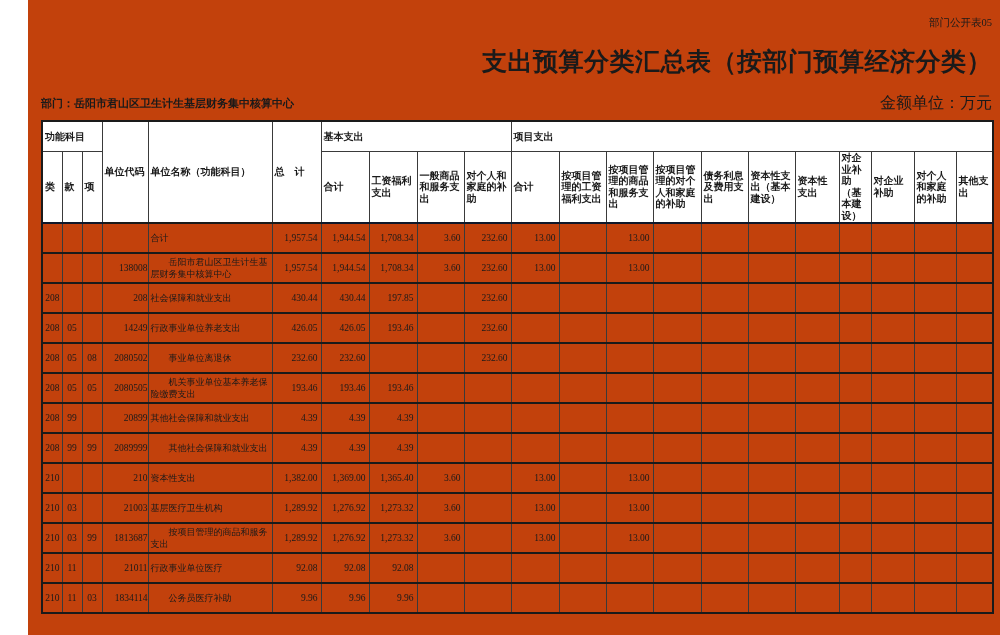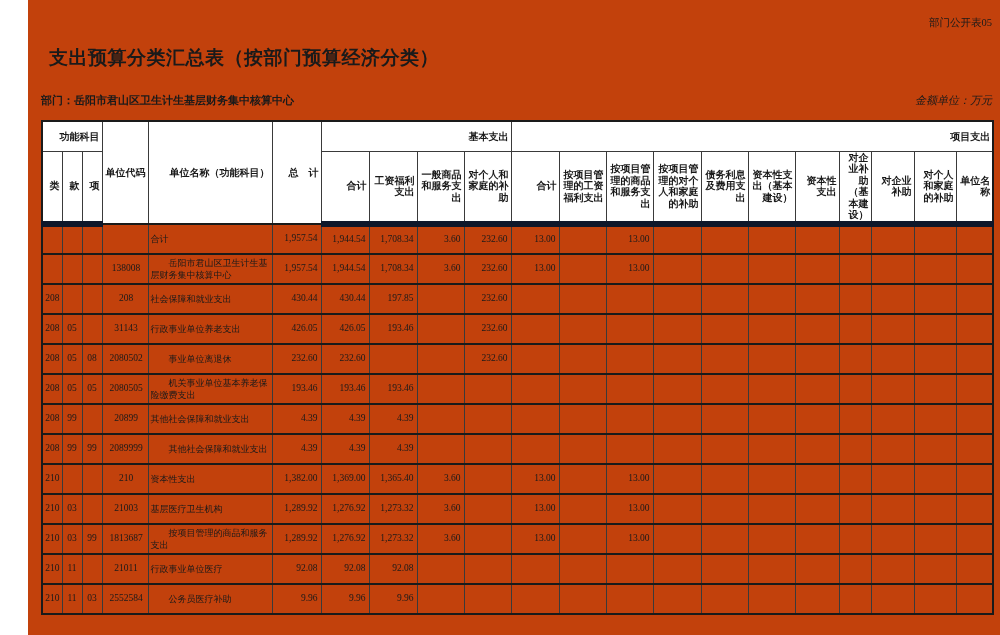--- a/index.html
+++ b/index.html
@@ -3,50 +3,50 @@
 <meta charset="utf-8">
 <style>
   html,body { margin:0; padding:0; background:#ffffff; }
   .page {
     position:relative; width:1000px; height:635px; background:#c2410c;
     font-family:"Liberation Serif","DejaVu Serif",serif; color:#1a1a1a; overflow:hidden;margin-left:28px;
   }
   .sheet { position:absolute; left:13px; top:0; width:951px; height:635px; }
   .doc-label { position:absolute; top:16px; right:0; font-size:10.5px; }
   .title {
-    position:absolute; top:45px; left:8px; width:100%; text-align:left;
-    font-size:19px; font-weight:bold; letter-spacing:0.5px; white-space:nowrap;
+    position:absolute; top:45px; left:0; width:100%; text-align:right;
+    font-size:25px; font-weight:bold; letter-spacing:0.5px; white-space:nowrap;
   }
   .meta { position:absolute; top:93px; left:0; width:100%; display:flex; justify-content:space-between; align-items:center; }
   .dept { font-weight:bold; font-size:11px; }
-  .unit { font-size:11px;font-style:italic; }
+  .unit { font-size:16px; }
 
   table.budget {
     position:absolute; top:120px; left:0; width:951px;
     border-collapse:collapse; table-layout:fixed;
     border:2px solid #1a1a1a;
   }
   .budget th, .budget td {
     border:1px solid #3a3a3a; overflow:hidden; word-break:break-all;
     vertical-align:middle; padding:0;
   }
   .budget thead th {
     font-weight:bold; font-size:10px; line-height:11.5px;
-    text-align:right; padding:0 2px; background:#ffffff;
+    text-align:left; padding:0 2px; background:#ffffff;
   }
   .budget thead tr.h1 { height:30px; }
   .budget thead tr.h2 { height:72px; }
-  .budget thead tr.h2 th { border-bottom:6px solid #0f172a; }
+  .budget thead tr.h2 th { border-bottom:2px solid #0f172a; }
   .budget tbody tr { height:30px; }
   .budget tbody td {
     font-size:9.5px; line-height:11px;
     border-top:2px solid #1a1a1a; border-bottom:2px solid #1a1a1a;
   }
   .budget td.c { text-align:center; }
-  .budget td.code { text-align:center; padding-left:2px; font-size:9.5px; }
+  .budget td.code { text-align:right; padding-left:2px; font-size:9.5px; }
   .budget td.name { text-align:left; padding:0 2px; font-size:9px; line-height:12px; }
   .budget td.name.indent { text-indent:18px; }
   .budget td.num { text-align:right; padding-right:3px; padding-left:1px; }
 </style>
 </head>
 <body>
 
 <div class="page">
   <div class="sheet">
 
@@ -102,21 +102,21 @@
           <th>合计</th>
           <th>按项目管理的工资福利支出</th>
           <th>按项目管理的商品和服务支出</th>
           <th>按项目管理的对个人和家庭的补助</th>
           <th>债务利息及费用支出</th>
           <th>资本性支出（基本建设）</th>
           <th>资本性支出</th>
           <th>对企业补助（基本建设）</th>
           <th>对企业补助</th>
           <th>对个人和家庭的补助</th>
-          <th>单位名称</th>
+          <th>其他支出</th>
         </tr>
       </thead>
       <tbody>
           <tr>
             <td class="c"></td>
             <td class="c"></td>
             <td class="c"></td>
             <td class="code"></td>
             <td class="name">合计</td>
             <td class="num">1,957.54</td>
@@ -179,21 +179,21 @@
             <td class="num"></td>
             <td class="num"></td>
             <td class="num"></td>
             <td class="num"></td>
             <td class="num"></td>
           </tr>
           <tr>
             <td class="c">208</td>
             <td class="c">05</td>
             <td class="c"></td>
-            <td class="code">31143</td>
+            <td class="code">14249</td>
             <td class="name">行政事业单位养老支出</td>
             <td class="num">426.05</td>
             <td class="num">426.05</td>
             <td class="num">193.46</td>
             <td class="num"></td>
             <td class="num">232.60</td>
             <td class="num"></td>
             <td class="num"></td>
             <td class="num"></td>
             <td class="num"></td>
@@ -386,21 +386,21 @@
             <td class="num"></td>
             <td class="num"></td>
             <td class="num"></td>
             <td class="num"></td>
             <td class="num"></td>
           </tr>
           <tr>
             <td class="c">210</td>
             <td class="c">11</td>
             <td class="c">03</td>
-            <td class="code">2552584</td>
+            <td class="code">1834114</td>
             <td class="name indent">公务员医疗补助</td>
             <td class="num">9.96</td>
             <td class="num">9.96</td>
             <td class="num">9.96</td>
             <td class="num"></td>
             <td class="num"></td>
             <td class="num"></td>
             <td class="num"></td>
             <td class="num"></td>
             <td class="num"></td>

